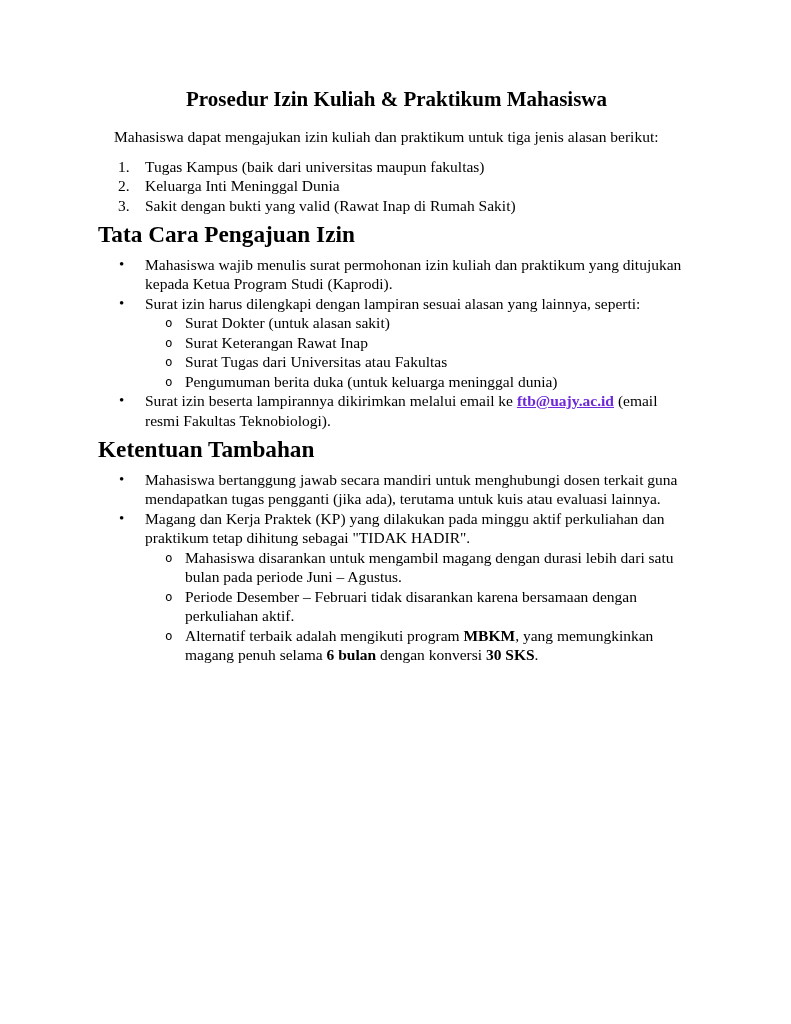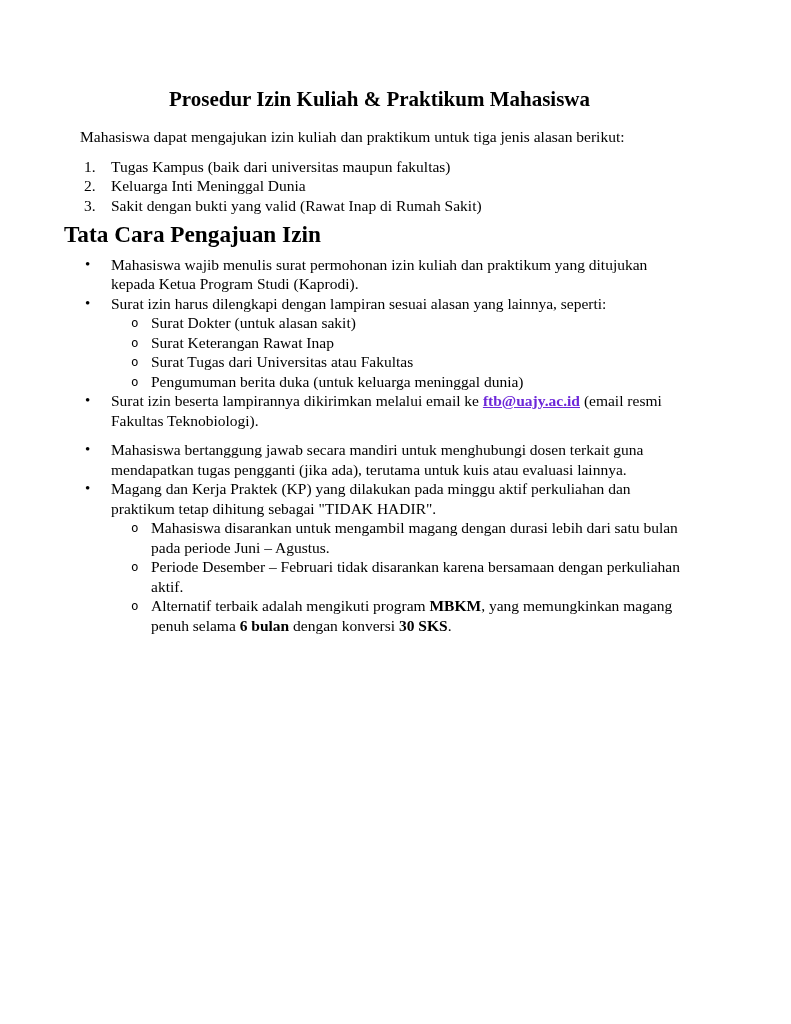--- a/index.html
+++ b/index.html
@@ -6,21 +6,21 @@
     margin: 0;
     padding: 0;
     background: #ffffff;
   }
   .page {
     position: relative;
     width: 791px;
     height: 1024px;
     background: #ffffff;
     box-sizing: border-box;
-    padding: 86px 96px 40px 64px;
+    padding: 86px 96px 40px 98px;
     font-family: "Liberation Serif", "DejaVu Serif", serif;
     font-size: 15.5px;
     line-height: 19.5px;
     color: #000000;
     overflow: hidden;
   }
   .doc-title {
     font-size: 21px;
     line-height: 27px;
     font-weight: bold;
@@ -119,20 +119,21 @@
           <span class="marker">o</span>
           <span class="content"><span>Pengumuman berita duka (untuk keluarga meninggal dunia)</span></span>
         </div>
       </div>
       <div class="li bullet">
         <span class="marker">•</span>
         <span class="content"><span>Surat izin beserta lampirannya dikirimkan melalui email ke </span><a class="email-link bold" href="#" style="color: #6d28d9;">ftb@uajy.ac.id</a><span> (email resmi Fakultas Teknobiologi).</span></span>
       </div>
     </div>
 
+  <h2 class="heading">Ketentuan Tambahan</h2>
   <div class="list bulleted">
       <div class="li bullet">
         <span class="marker">•</span>
         <span class="content"><span>Mahasiswa bertanggung jawab secara mandiri untuk menghubungi dosen terkait guna mendapatkan tugas pengganti (jika ada), terutama untuk kuis atau evaluasi lainnya.</span></span>
       </div>
       <div class="li bullet">
         <span class="marker">•</span>
         <span class="content"><span>Magang dan Kerja Praktek (KP) yang dilakukan pada minggu aktif perkuliahan dan praktikum tetap dihitung sebagai "TIDAK HADIR".</span></span>
       </div>
       <div class="sublist">

